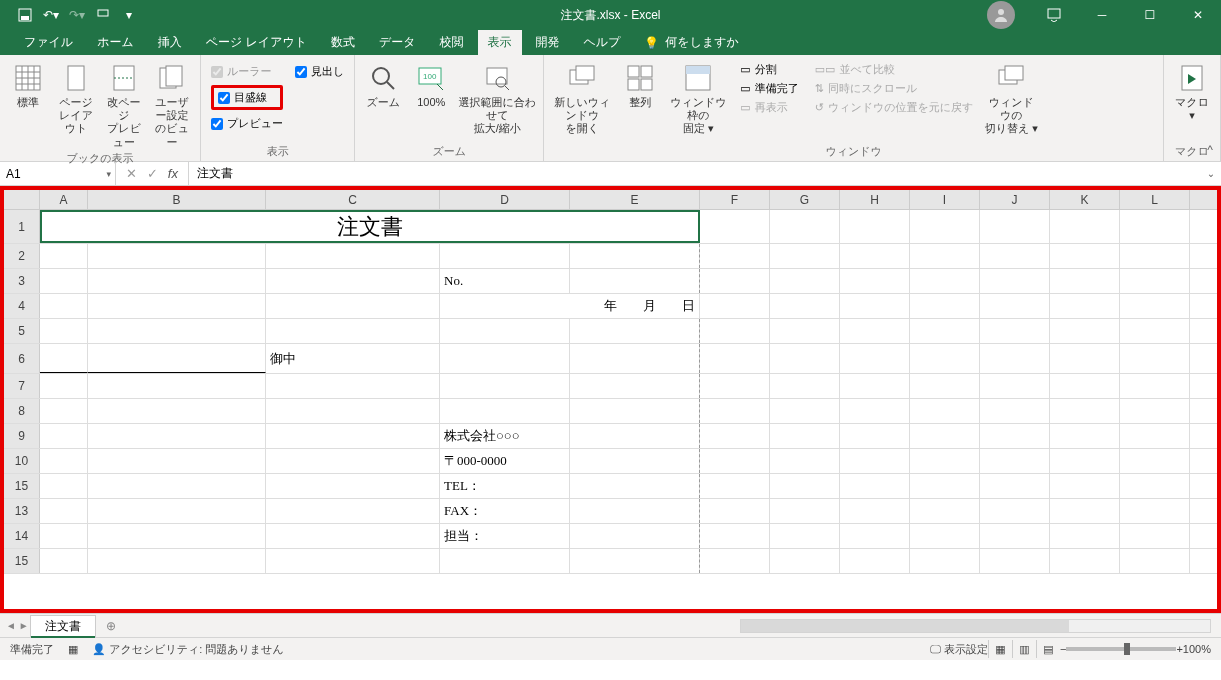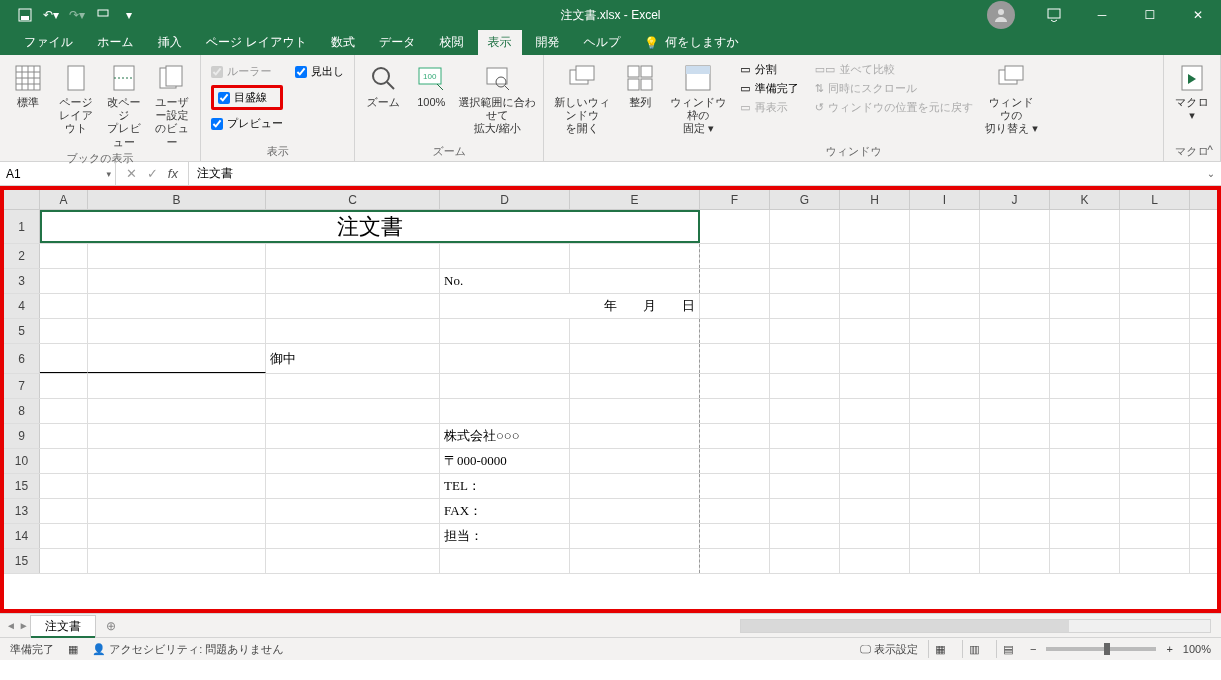--- a/index.html
+++ b/index.html
@@ -67,21 +67,21 @@
 .sheet-nav { position: absolute; left: 6px; display: flex; gap: 4px; color: #888; font-size: 10px; }
 .sheet-tab { background: #fff; border: 1px solid #ccc; border-bottom: none; padding: 2px 14px; position: relative; }
 .sheet-tab.active::after { content: ""; position: absolute; left: 0; right: 0; bottom: -1px; height: 2px; background: #217346; }
 .add-sheet { margin-left: 10px; color: #888; }
 .hscroll-track { position: absolute; right: 10px; left: 740px; top: 5px; height: 14px; background: #f0f0f0; border: 1px solid #d4d4d4; }
 .hscroll-thumb { position: absolute; left: 0; width: 70%; top: 0; bottom: 0; background: #d9d9d9; }
 
 
 .statusbar { height: 23px; background: #f3f2f1; border-top: 1px solid #d4d4d4; display: flex; align-items: center; font-size: 11px; color: #444; padding: 0 10px; justify-content: space-between; }
 .status-left { display: flex; align-items: center; gap: 14px; }
-.status-right { display: flex; align-items: center; gap: 10px; }
+.status-right { display: flex; align-items: center; gap: 0; }
 .view-btn { width: 24px; height: 18px; display: flex; align-items: center; justify-content: center; border-left: 1px solid #ccc; }
 .zoom-slider { width: 110px; height: 4px; background: #bbb; position: relative; }
 .zoom-thumb { position: absolute; left: 58px; top: -4px; width: 6px; height: 12px; background: #666; }
 
 svg { display: block; }
 </style>
 </head>
 <body>
 
 <div class="titlebar">

